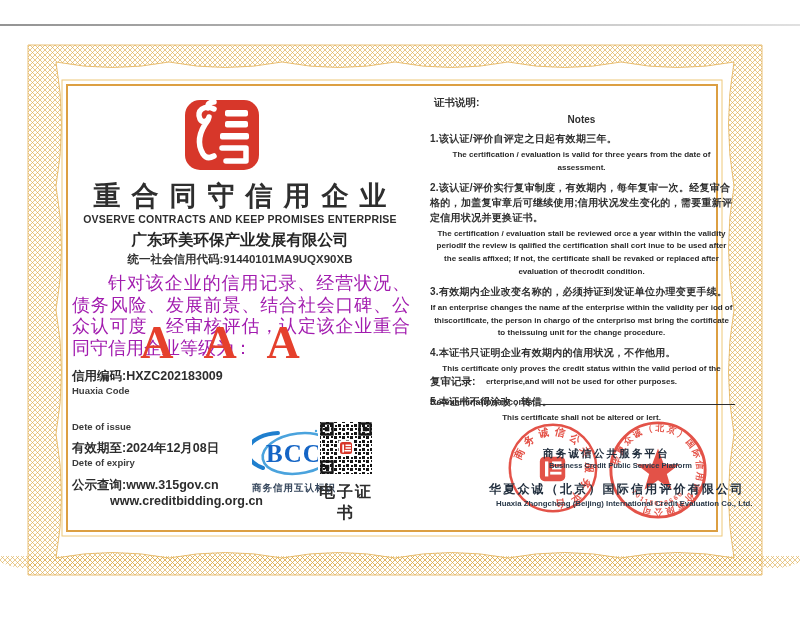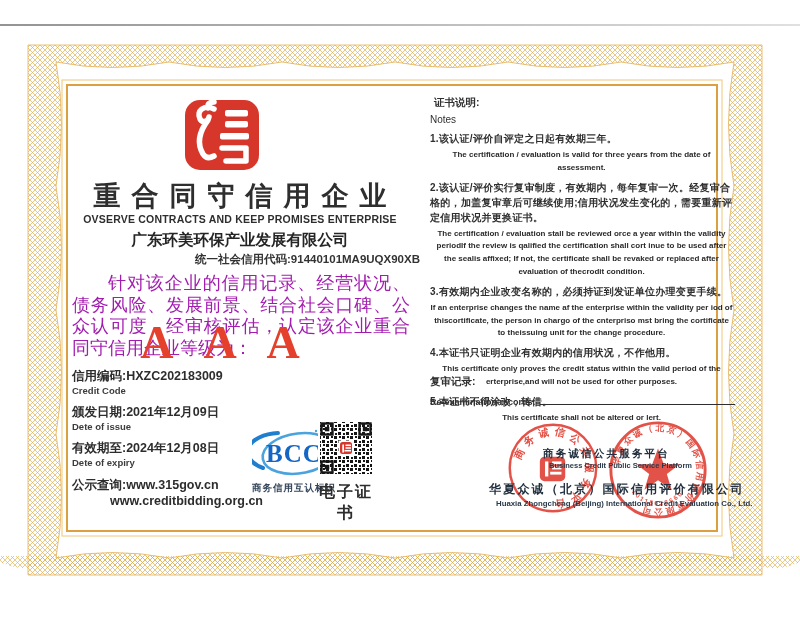--- a/index.html
+++ b/index.html
@@ -10,40 +10,40 @@
              background:linear-gradient(90deg,#707070,#a8a8a8 55%,#d6d6d6);opacity:.75;}
   .frame-svg{position:absolute;left:0;top:0;z-index:1;}
   .content{position:absolute;left:0;top:0;width:800px;height:640px;z-index:2;}
 
   
   .title{left:70px;top:178px;width:340px;text-align:center;font-size:27px;font-weight:700;
          letter-spacing:11px;padding-left:11px;color:#2e2e2e;box-sizing:border-box;}
   .title-en{left:60px;top:213px;width:360px;text-align:center;font-size:10.5px;font-weight:700;
             letter-spacing:.2px;color:#2e2e2e;}
   .company{left:60px;top:230px;width:360px;text-align:center;font-size:15.5px;font-weight:700;color:#252525;}
-  .uscc{left:60px;top:252px;width:360px;text-align:right;font-size:11.5px;font-weight:600;color:#333;}
+  .uscc{left:60px;top:252px;width:360px;text-align:center;font-size:11.5px;font-weight:600;color:#333;}
   .body-text{left:72px;top:273px;width:338px;font-size:18px;line-height:21.5px;font-weight:400;
              text-indent:2em;color:#a21caf;text-align:justify;}
   .grade{left:60px;top:316px;width:312px;text-align:center;font-family:"Liberation Serif",serif;
          font-size:46px;font-weight:700;letter-spacing:30px;padding-left:38px;box-sizing:border-box;}
   .lbl-zh{font-size:12.5px;font-weight:700;color:#2d2d2d;}
   .lbl-en{font-size:9.5px;font-weight:600;color:#3c3c3c;}
   .credit{left:72px;top:368px;}   .credit-en{left:72px;top:385px;}
   .issue{left:72px;top:404px;}    .issue-en{left:72px;top:421px;}
   .expiry{left:72px;top:440px;}   .expiry-en{left:72px;top:457px;}
   .query{left:72px;top:477px;}    .query2{left:110px;top:494px;font-size:12.5px;font-weight:700;color:#2d2d2d;}
   .bcc-caption{left:238px;top:482px;width:112px;text-align:center;font-size:9.5px;font-weight:700;
                letter-spacing:1px;color:#33445a;}
   .qr-caption{left:314px;top:482px;width:64px;text-align:center;font-size:16px;font-weight:700;
               letter-spacing:2px;color:#2d2d2d;}
 
   
   .notes-col{left:430px;top:96px;width:303px;}
   .notes-h{font-size:10.5px;font-weight:700;margin:0 4px 4px;}
-  .notes-h2{font-size:10px;font-weight:400;margin:0 0 6px;}
+  .notes-h2{font-size:10px;font-weight:700;margin:0 0 6px;text-align:center;}
   .n-zh{font-size:10px;font-weight:700;letter-spacing:.3px;margin:5px 0 3px;line-height:1.5;}
   .n-en{font-size:8px;font-weight:600;color:#2a2a2a;margin:0 0 5px;line-height:1.6;text-align:center;}
   .review{left:430px;top:375px;width:305px;}
   .review-zh{font-size:10.5px;font-weight:700;margin:0 0 8px;}
   .review-row{display:flex;align-items:flex-end;}
   .review-en{font-size:9px;font-weight:700;}
   .review-rule{flex:1;border-bottom:1.2px solid #2e2e2e;margin:0 0 2px 4px;}
 
   
   .iss-platform{left:543px;top:447px;font-size:10.5px;font-weight:700;letter-spacing:2.2px;color:#23303f;}
@@ -98,22 +98,21 @@
     </svg>
 
     <div class="abs title-en">OVSERVE CONTRACTS AND KEEP PROMISES ENTERPRISE</div>
     <div class="abs title">重合同守信用企业</div>
     <div class="abs company">广东环美环保产业发展有限公司</div>
     <div class="abs uscc">统一社会信用代码:91440101MA9UQX90XB</div>
     <div class="abs body-text">针对该企业的信用记录、经营状况、债务风险、发展前景、结合社会口碑、公众认可度，经审核评估，认定该企业重合同守信用企业等级为：</div>
     <div class="abs grade" style="color:#e5402c;">AAA</div>
 
     <div class="abs credit lbl-zh">信用编码:HXZC202183009</div>
-    <div class="abs credit-en lbl-en">Credit Code</div>
-    <div class="abs issue lbl-zh">颁发日期:2021年12月09日</div>
+    <div class="abs credit-en lbl-en">Huaxia Code</div>
     <div class="abs issue-en lbl-en">Dete of issue</div>
     <div class="abs expiry lbl-zh">有效期至:2024年12月08日</div>
     <div class="abs expiry-en lbl-en">Dete of expiry</div>
     <div class="abs query lbl-zh">公示查询:www.315gov.cn</div>
     <div class="abs query2">www.creditbidding.org.cn</div>
 
     <svg class="abs" style="left:252px;top:428px;" width="84" height="50" viewBox="0 0 84 50">
       <path d="M72,9 A36,20 -8 1 0 77,33" fill="none" stroke="#4aa3dd" stroke-width="2.6" stroke-linecap="round"></path>
       <path d="M26,5 A33,19 0 0 0 11,40" fill="none" stroke="#1f7fce" stroke-width="4" stroke-linecap="round"></path>
       <circle cx="70" cy="6" r="1.8" fill="#4aa3dd"></circle>

